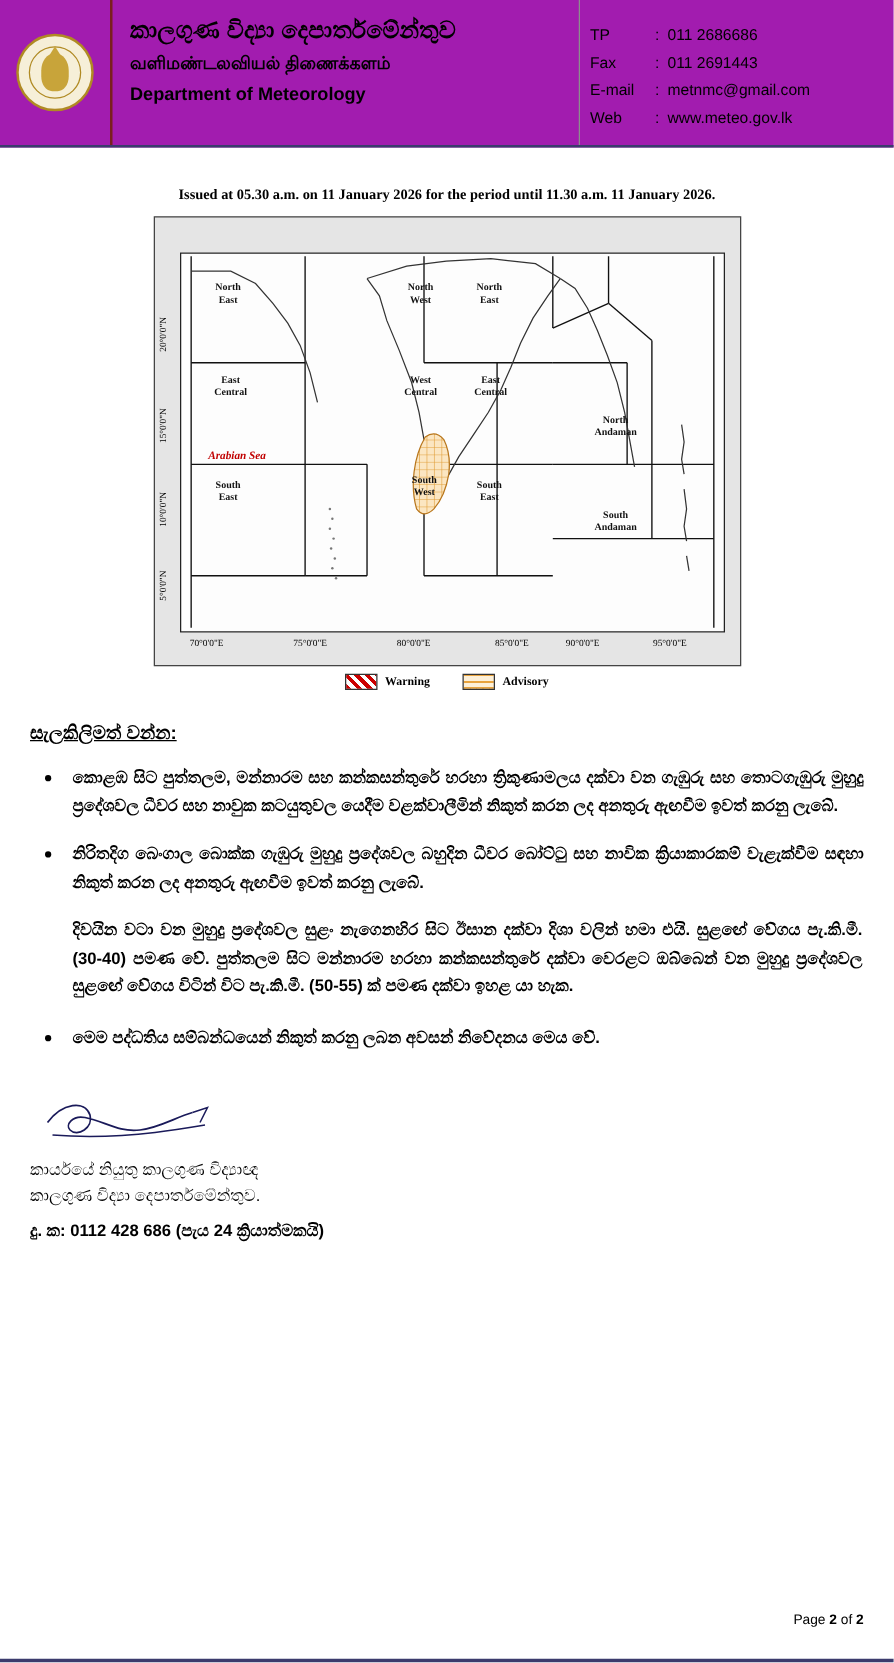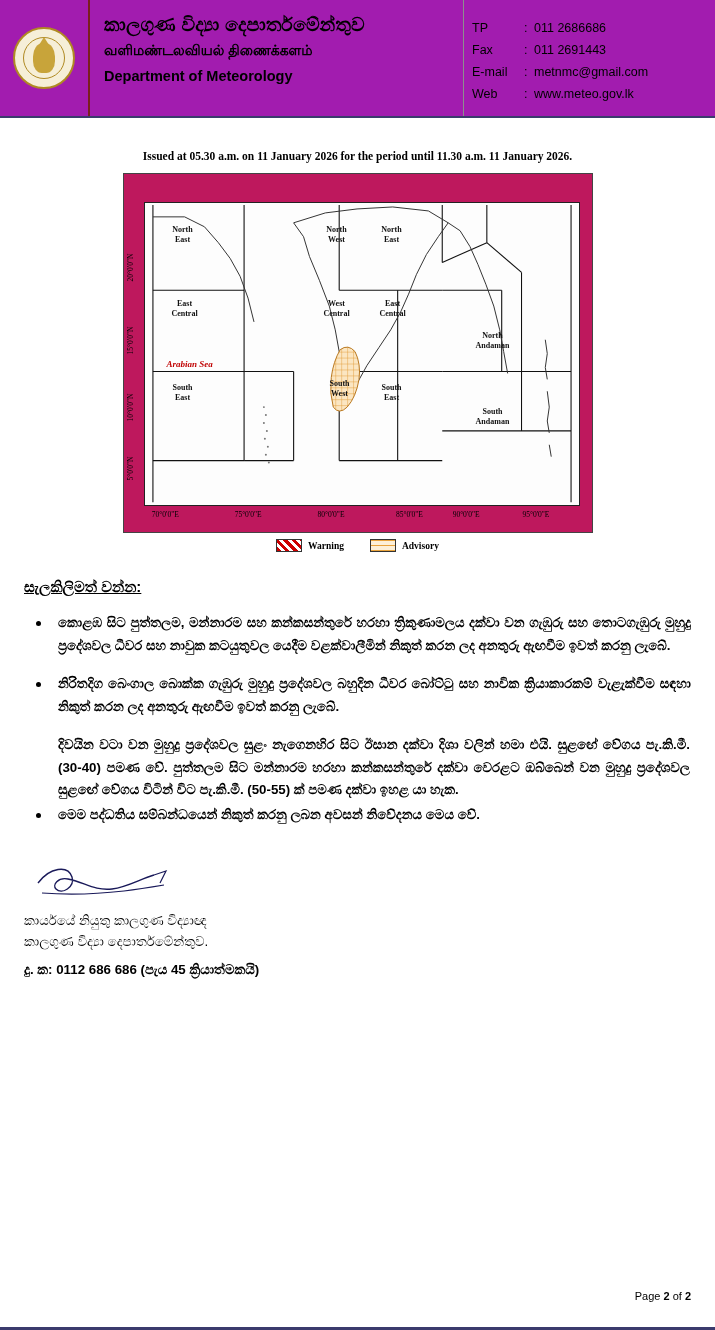--- a/index.html
+++ b/index.html
@@ -123,21 +123,21 @@
   .map-wrap {
     margin: 8px auto 0 auto;
     width: 470px;
     position: relative;
   }
   .map-frame {
     position: relative;
     width: 470px;
     height: 360px;
     border: 1px solid #444;
-    background: #be185d;
+    background: #e5e5e5;
     box-sizing: border-box;
   }
   .map-inner {
     position: absolute;
     left: 20px;
     top: 28px;
     right: 12px;
     bottom: 26px;
     border: 1px solid #222;
     background: #fdfdfd;
@@ -474,36 +474,36 @@
 <div class="content">
   <div class="attention">සැලකිලිමත් වන්න:</div>
 
   <ul class="bullets">
     <li>කොළඹ සිට පුත්තලම, මන්නාරම සහ කන්කසන්තුරේ හරහා ත්‍රිකුණාමලය දක්වා වන ගැඹුරු සහ තොටගැඹුරු මුහුදු ප්‍රදේශවල ධීවර සහ නාවුක කටයුතුවල යෙදීම වළක්වාලීමින් නිකුත් කරන ලද අනතුරු ඇඟවීම ඉවත් කරනු ලැබේ.</li>
     <li>නිරිතදිග බෙංගාල බොක්ක ගැඹුරු මුහුදු ප්‍රදේශවල බහුදින ධීවර බෝට්ටු සහ නාවික ක්‍රියාකාරකම් වැළැක්වීම සඳහා නිකුත් කරන ලද අනතුරු ඇඟවීම ඉවත් කරනු ලැබේ.</li>
   </ul>
 
   <div class="sub-para">දිවයින වටා වන මුහුදු ප්‍රදේශවල සුළං නැගෙනහිර සිට ඊසාන දක්වා දිශා වලින් හමා එයි.  සුළඟේ වේගය පැ.කි.මී. (30-40) පමණ වේ.  පුත්තලම සිට මන්නාරම හරහා  කන්කසන්තුරේ දක්වා වෙරළට ඔබ්බෙන් වන මුහුදු ප්‍රදේශවල සුළඟේ වේගය විටින් විට පැ.කි.මී. (50-55) ක් පමණ දක්වා ඉහළ යා හැක.</div>
 
-  <ul class="bullets" style="margin-top:2px;">
+  <ul class="bullets" style="margin-top:18px;">
     <li>මෙම පද්ධතිය සම්බන්ධයෙන් නිකුත් කරනු ලබන අවසන් නිවේදනය මෙය වේ.</li>
   </ul>
 
   <div class="sig-block">
     <svg class="sig-svg" width="170" height="42" viewBox="0 0 170 42">
       <path d="M10 22 C22 6 40 4 44 16 C47 26 34 34 28 28 C24 24 30 16 40 18
                C56 21 66 30 84 28 C100 26 112 18 126 14" fill="none" stroke="#1a1a5a" stroke-width="1.4"></path>
       <path d="M14 32 C40 34 70 33 96 30 C112 28 124 26 136 24" fill="none" stroke="#1a1a5a" stroke-width="1.2"></path>
       <path d="M126 14 L138 10 L132 22" fill="none" stroke="#1a1a5a" stroke-width="1.2"></path>
     </svg>
     <div class="sig-lines">
       <div>කාර්යයේ නියුතු කාලගුණ විද්‍යාඥ</div>
       <div>කාලගුණ විද්‍යා දෙපාර්තමේන්තුව.</div>
     </div>
-    <div class="sig-phone">දු. ක: 0112 686 686 (පැය 45 ක්‍රියාත්මකයි)</div>
+    <div class="sig-phone">දු. ක: 0112 428 686 (පැය 24 ක්‍රියාත්මකයි)</div>
   </div>
 </div>
 
 <div class="footer">
   <span>Page </span><b>2</b><span> of </span><b>2</b>
 </div>
 
 <div class="rule-bottom"></div>
 
 </body></html>

